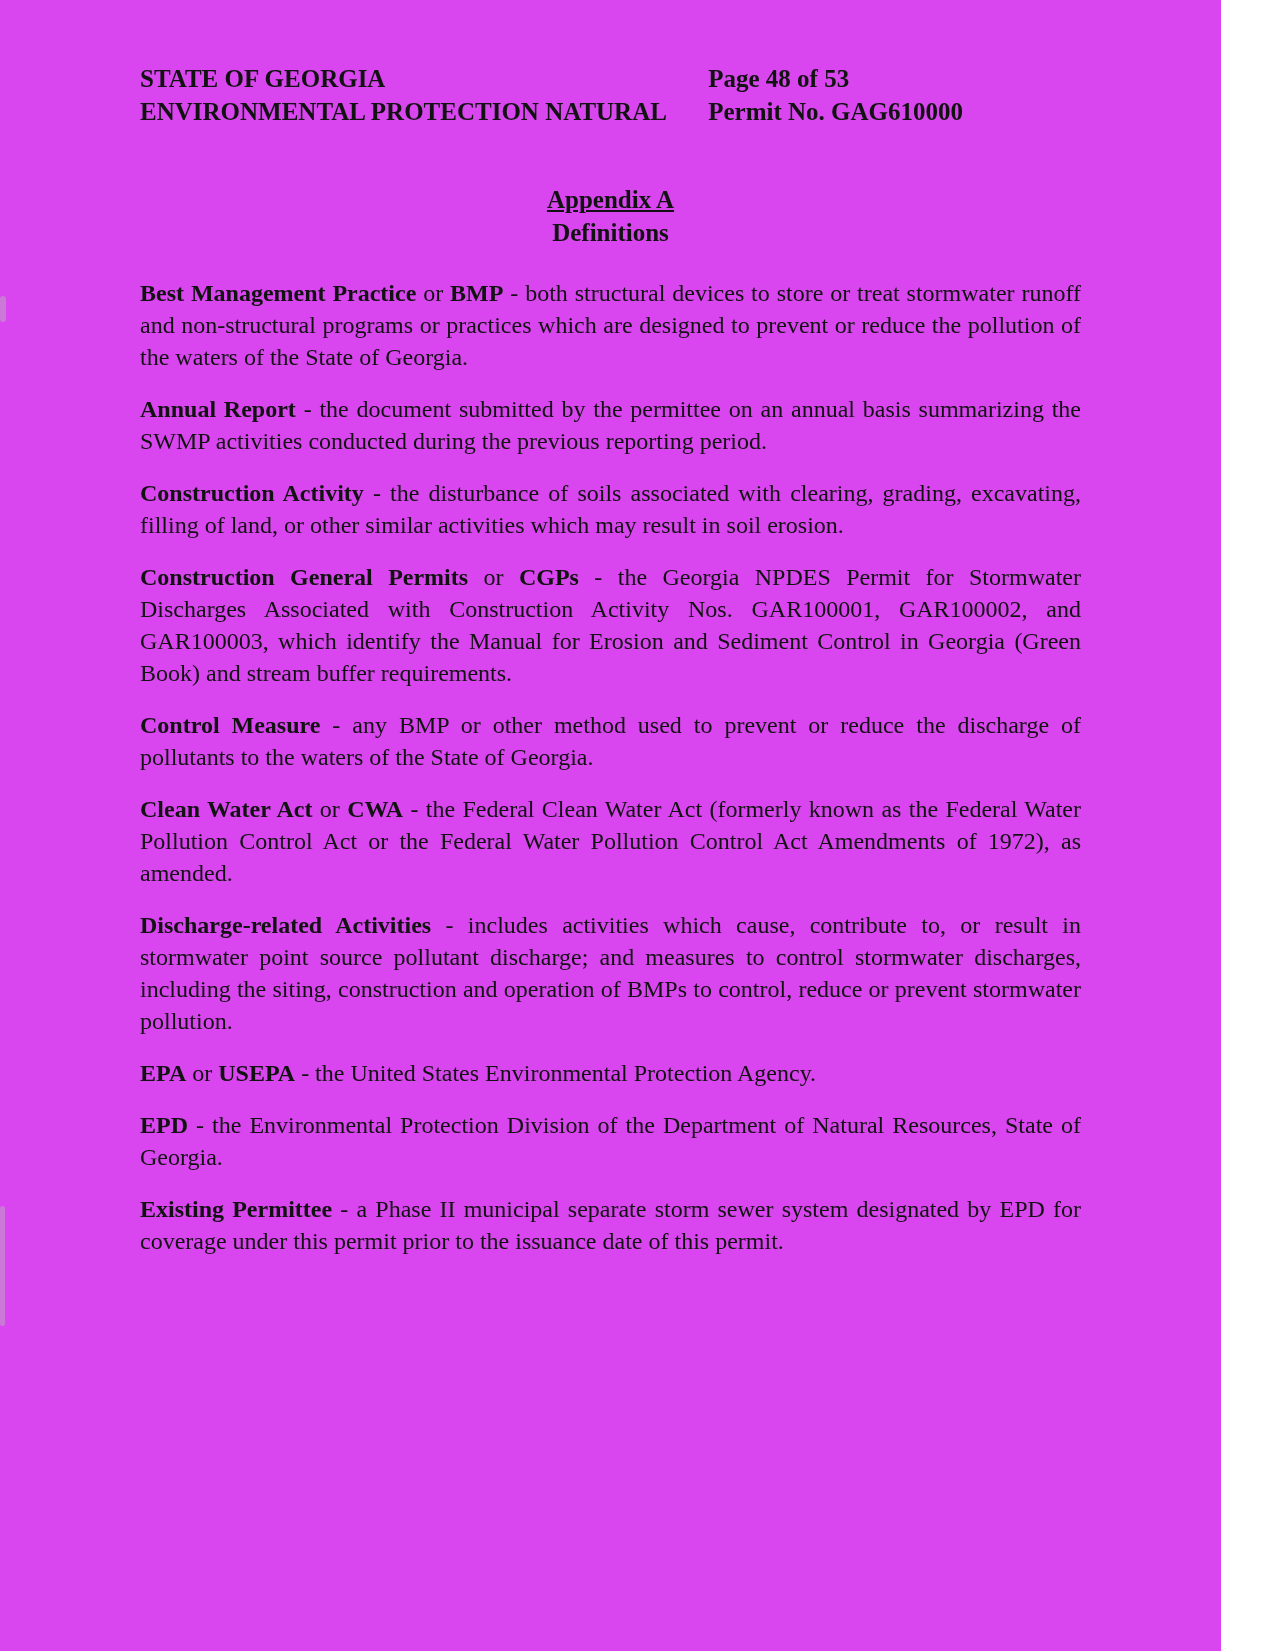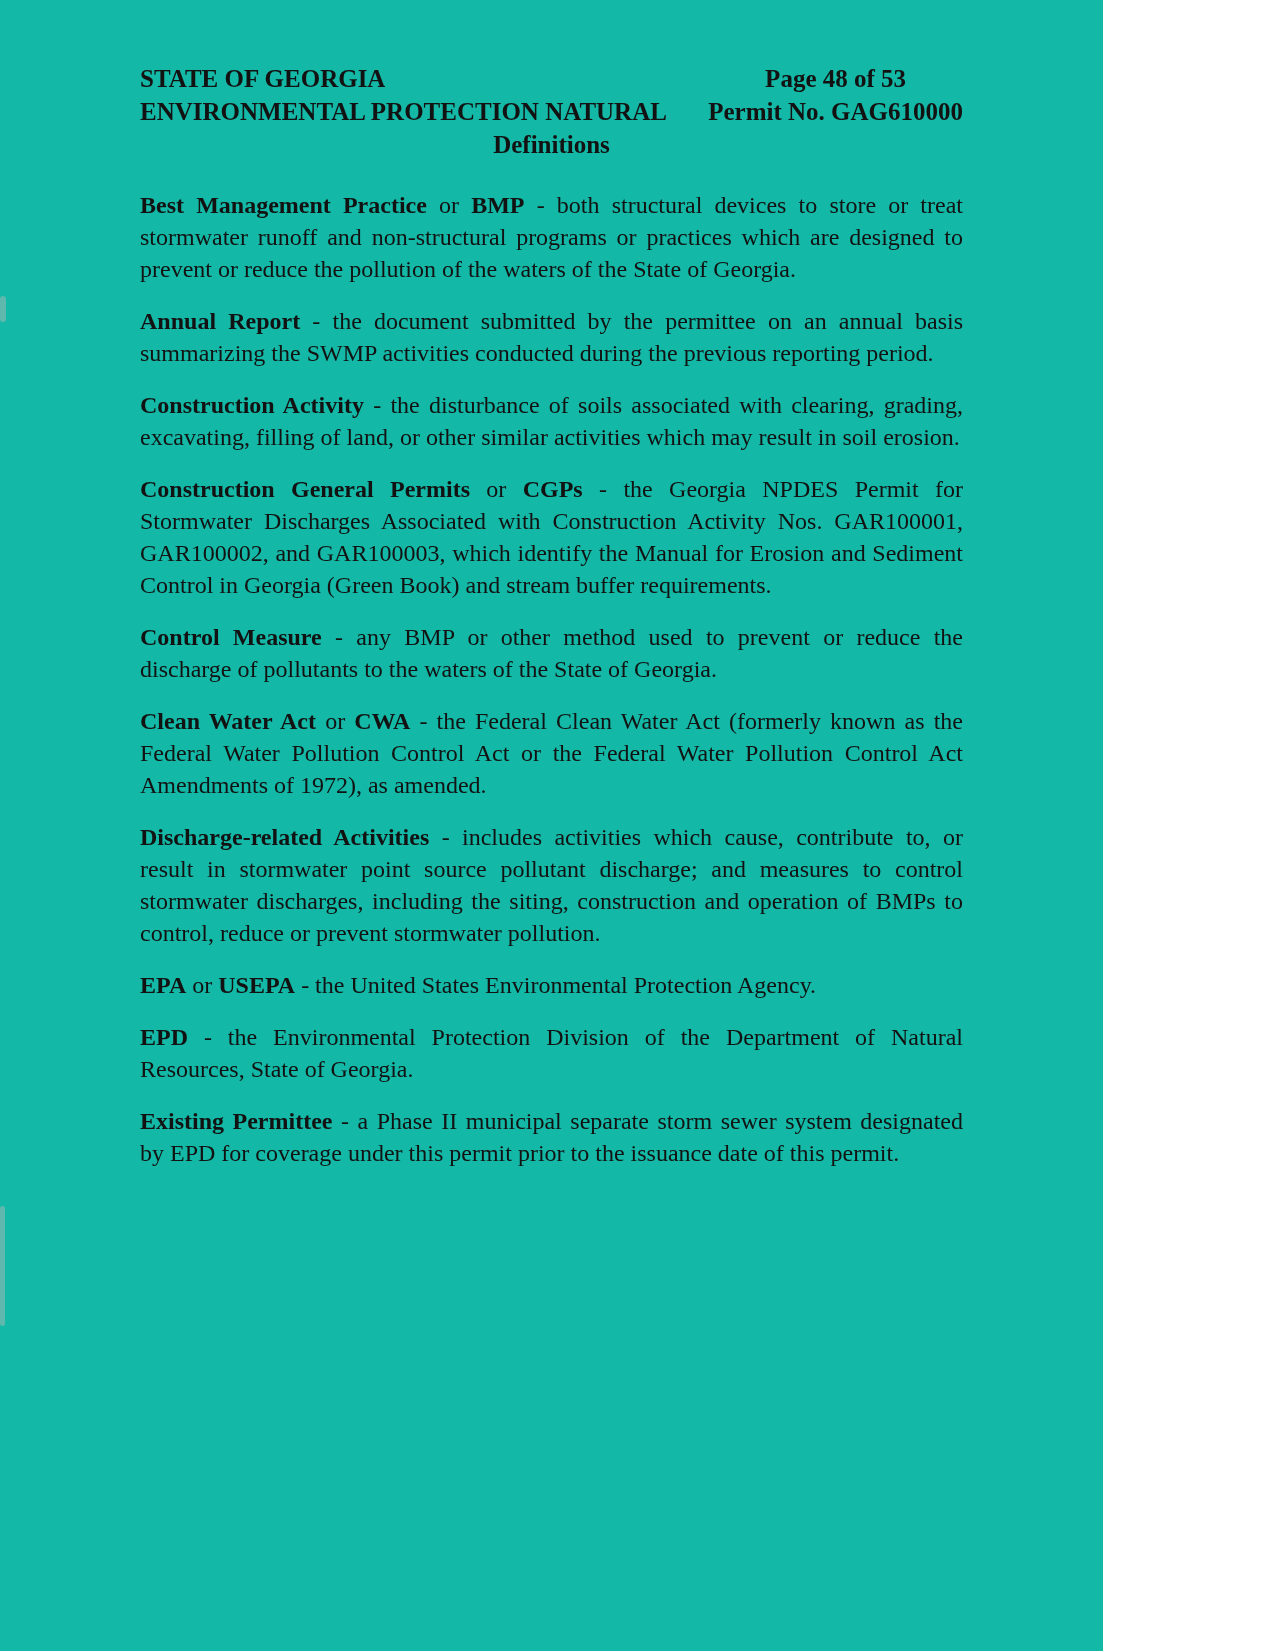--- a/index.html
+++ b/index.html
@@ -2,23 +2,23 @@
 <html><head>
 <meta charset="utf-8">
 <style>
   html, body {
     margin: 0;
     padding: 0;
     background: #ffffff;
   }
   .page {
     position: relative;
-    width: 1103px;
+    width: 1221px;
     height: 1651px;
-    background: #14b8a6;
+    background: #d946ef;
     box-sizing: border-box;
     padding: 62px 140px 0 140px;
     font-family: "Liberation Serif", serif;
     color: #121212;
     overflow: hidden;
   }
   .header-row {
     display: flex;
     justify-content: space-between;
     align-items: flex-start;
@@ -26,21 +26,21 @@
   .header-left {
     font-weight: bold;
     font-size: 25px;
     line-height: 33px;
     white-space: nowrap;
   }
   .header-right {
     font-weight: bold;
     font-size: 25px;
     line-height: 33px;
-    text-align: center;
+    margin-right: 118px;
     white-space: nowrap;
   }
   .doc-title {
     margin-top: 55px;
     text-align: center;
     font-weight: bold;
     font-size: 25px;
     line-height: 33px;
   }
   .doc-title .underlined {
@@ -86,20 +86,23 @@
     <div class="header-left">
       <div>STATE OF GEORGIA</div>
       <div>ENVIRONMENTAL PROTECTION NATURAL</div>
     </div>
     <div class="header-right">
       <div>Page 48 of 53</div>
       <div>Permit No. GAG610000</div>
     </div>
   </div>
 
+  <div class="doc-title">
+    <span class="underlined">Appendix A</span>
+  </div>
 
   <div class="doc-subtitle">Definitions</div>
 
   <div class="definitions">
       <p class="para"><span class="bold">Best Management Practice</span><span class=""> or </span><span class="bold">BMP</span><span class=""> - both structural devices to store or treat stormwater runoff and non-structural programs or practices which are designed to prevent or reduce the pollution of the waters of the State of Georgia.</span></p>
       <p class="para"><span class="bold">Annual Report</span><span class=""> - the document submitted by the permittee on an annual basis summarizing the SWMP activities conducted during the previous reporting period.</span></p>
       <p class="para"><span class="bold">Construction Activity</span><span class=""> - the disturbance of soils associated with clearing, grading, excavating, filling of land, or other similar activities which may result in soil erosion.</span></p>
       <p class="para"><span class="bold">Construction General Permits</span><span class=""> or </span><span class="bold">CGPs</span><span class=""> - the Georgia NPDES Permit for Stormwater Discharges Associated with Construction Activity Nos. GAR100001, GAR100002, and GAR100003, which identify the Manual for Erosion and Sediment Control in Georgia (Green Book) and stream buffer requirements.</span></p>
       <p class="para"><span class="bold">Control Measure</span><span class=""> - any BMP or other method used to prevent or reduce the discharge of pollutants to the waters of the State of Georgia.</span></p>
       <p class="para"><span class="bold">Clean Water Act</span><span class=""> or </span><span class="bold">CWA</span><span class=""> - the Federal Clean Water Act (formerly known as the Federal Water Pollution Control Act or the Federal Water Pollution Control Act Amendments of 1972), as amended.</span></p>

